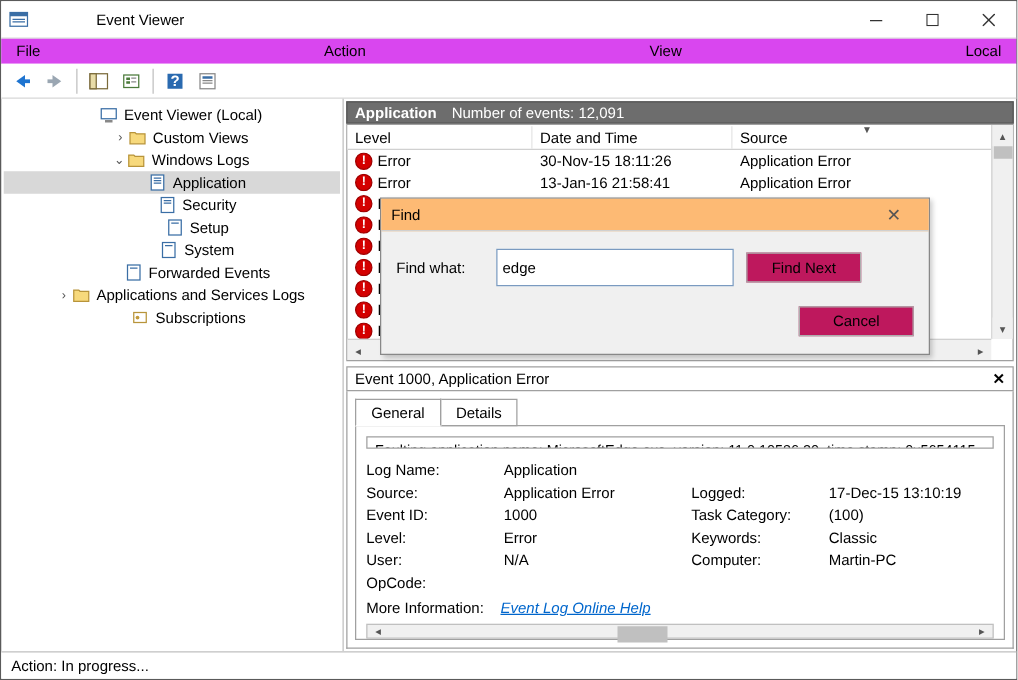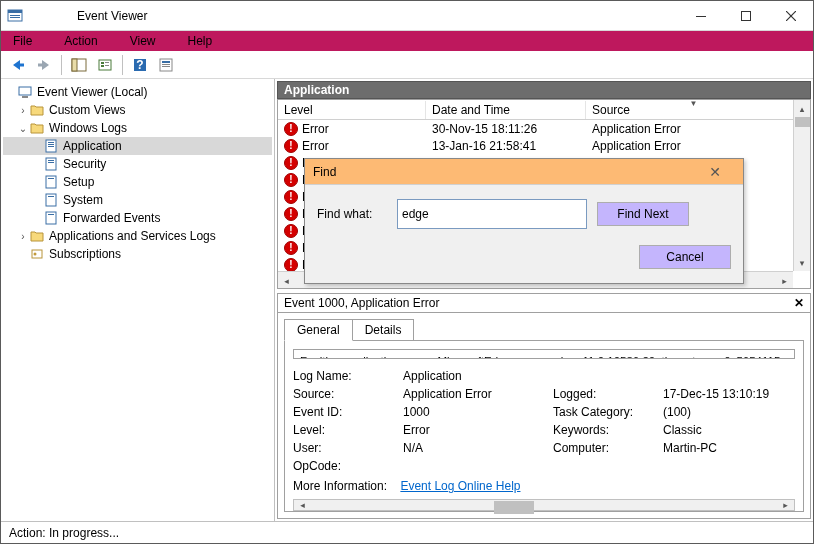--- a/index.html
+++ b/index.html
@@ -3,28 +3,28 @@
 <meta charset="utf-8">
 <style>
 * { box-sizing: border-box; margin: 0; padding: 0; font-family: "Segoe UI", Tahoma, sans-serif; font-size: 12px; }
 html, body { width: 814px; height: 544px; overflow: hidden; background: #fff; }
 .window { width: 814px; height: 544px; border: 1px solid #5a5a5a; display: flex; flex-direction: column; background: #fff; }
 .titlebar { height: 30px; background: #fff; display: flex; align-items: center; padding: 0 0 0 6px; border-bottom: 1px solid #d8d8d8; gap: 48px; }
 .titlebar .app-icon { width: 16px; height: 16px; margin-right: 6px; }
 .titlebar .title { flex: 1; font-size: 12px; }
 .titlebar .win-controls { display: flex; }
 .titlebar .win-controls div { width: 45px; height: 28px; display: flex; align-items: center; justify-content: center; color: #333; }
-.menubar { height: 20px; display: flex; align-items: center; padding: 0 4px; gap: 16px; background: #be185d; }
+.menubar { height: 20px; display: flex; align-items: center; padding: 0 4px; gap: 16px; background: #d946ef; justify-content: space-between; }
 .menubar span { padding: 2px 8px; }
 .toolbar { height: 28px; display: flex; align-items: center; padding: 2px 6px; gap: 4px; border-bottom: 1px solid #d8d8d8; background: #fff; }
 .toolbar .tbtn { width: 22px; height: 22px; display: flex; align-items: center; justify-content: center; border: 1px solid transparent; }
 .toolbar .sep { width: 1px; height: 20px; background: #c0c0c0; margin: 0 2px; }
 .body { flex: 1; display: flex; min-height: 0; }
 .tree { width: 274px; border-right: 1px solid #c0c0c0; padding: 4px 2px; overflow: auto; }
-.tree-row { display: flex; align-items: center; height: 18px; padding-left: 2px; white-space: nowrap; }
+.tree-row { display: flex; align-items: center; height: 18px; padding-left: 2px; white-space: nowrap; justify-content: center; }
 .tree-row .exp { width: 12px; text-align: center; color: #555; font-size: 10px; }
 .tree-row .ticon { width: 16px; height: 16px; margin-right: 4px; display: inline-flex; align-items: center; justify-content: center; }
 .tree-row.sel { background: #d8d8d8; }
 .ind1 { padding-left: 14px; }
 .ind2 { padding-left: 28px; }
 .right { flex: 1; display: flex; flex-direction: column; min-width: 0; padding: 2px; }
 .section-header { background: #6d6d6d; color: #fff; height: 18px; display: flex; align-items: center; padding: 0 6px; gap: 12px; border: 1px solid #555; }
 .section-header .h1 { font-weight: bold; }
 .list-wrap { border: 1px solid #a0a0a0; position: relative; height: 190px; display: flex; flex-direction: column; margin-bottom: 4px; }
 .list-header { display: flex; background: #fff; border-bottom: 1px solid #d0d0d0; height: 20px; align-items: center; }
@@ -44,35 +44,35 @@
 .hscroll { position: absolute; bottom: 0; left: 0; right: 17px; height: 17px; background: #f0f0f0; border-top: 1px solid #d0d0d0; }
 .hscroll .lft, .hscroll .rgt { width: 17px; height: 17px; display: inline-flex; align-items: center; justify-content: center; font-size: 9px; color: #555; }
 .hscroll .rgt { position: absolute; right: 0; }
 .find-dialog { position: absolute; top: 58px; left: 26px; width: 440px; background: #f0f0f0; border: 1px solid #888; box-shadow: 2px 2px 4px rgba(0,0,0,0.2); }
 .find-title { height: 26px; background: #fdba74; border-bottom: 1px solid #d0d0d0; display: flex; align-items: center; padding: 0 8px; }
 .find-title .t { flex: 1; }
 .find-title .x { width: 40px; text-align: center; color: #555; font-size: 14px; }
 .find-body { padding: 14px 12px; display: flex; flex-wrap: wrap; align-items: center; gap: 10px; }
 .find-body label { width: 70px; }
 .find-body input { width: 190px; height: 22px; border: 1px solid #7a9ac0; padding: 14px 4px; }
-.find-body button { width: 92px; height: 24px; background: #c4b5fd; border: 1px solid #adadad; }
+.find-body button { width: 92px; height: 24px; background: #be185d; border: 1px solid #adadad; }
 .find-body .cancel-row { width: 100%; display: flex; justify-content: flex-end; padding-right: 0; margin-top: 6px; }
 .detail-header { height: 20px; border: 1px solid #a0a0a0; display: flex; align-items: center; padding: 0 6px; justify-content: space-between; background: #fff; }
 .detail-header .close { font-weight: bold; }
 .detail-wrap { flex: 1; border: 1px solid #a0a0a0; border-top: none; padding: 6px; display: flex; flex-direction: column; min-height: 0; }
 .tabs { display: flex; height: 22px; }
 .tab { padding: 3px 12px; border: 1px solid #a0a0a0; background: #fff; margin-right: -1px; position: relative; }
 .tab.active { border-bottom: 1px solid #fff; z-index: 2; }
 .tab-pane { border: 1px solid #a0a0a0; flex: 1; margin-top: -1px; padding: 8px; display: flex; flex-direction: column; min-height: 0; position: relative; }
 .msgbox { border: 1px solid #a0a0a0; padding: 4px 6px; font-size: 11.5px; margin-bottom: 10px; line-height: 1.35; overflow: hidden; white-space: normal; }
 .props { display: grid; grid-template-columns: 110px 150px 110px 160px; row-gap: 4px; font-size: 12px; }
 .props .k { }
 .props .v { }
 .linkrow { margin-top: 6px; }
-.linkrow a { color: #0066cc; text-decoration: underline; }
+.linkrow a { color: #0066cc; text-decoration: underline; font-style: italic; }
 .mini-hscroll { height: 17px; border: 1px solid #c0c0c0; background: #f0f0f0; margin-top: 6px; position: relative; display: flex; align-items: center; }
 .mini-hscroll .lft, .mini-hscroll .rgt { width: 17px; text-align: center; font-size: 9px; color: #555; }
 .mini-hscroll .rgt { position: absolute; right: 0; }
 .mini-hscroll .thumb { position: absolute; left: 40%; width: 40px; height: 13px; top: 1px; background: #c0c0c0; }
 .statusbar { height: 22px; border-top: 1px solid #c0c0c0; display: flex; align-items: center; padding: 0 8px; background: #fff; }
 svg { display: block; }
 </style>
 </head>
 <body>
 
@@ -105,21 +105,21 @@
             <line x1="10" y1="0" x2="0" y2="10" stroke="#333" stroke-width="1.2"></line>
           </svg>
         </div>
     </div>
   </div>
 
   <div class="menubar">
     <span>File</span>
     <span>Action</span>
     <span>View</span>
-    <span>Help</span>
+    <span>Local</span>
   </div>
 
   <div class="toolbar">
     <div class="tbtn">
         <svg width="16" height="14">
           <path d="M10 2 L3 7 L10 12 Z" fill="#1e74d0"></path>
           <rect x="9" y="5.5" width="5" height="3" fill="#1e74d0"></rect>
         </svg>
       </div>
     <div class="tbtn">
@@ -262,20 +262,21 @@
               <circle cx="5" cy="7" r="1.5" fill="#c29a3a"></circle>
             </svg>
           </span>
         <span>Subscriptions</span>
       </div>
     </div>
 
     <div class="right">
       <div class="section-header">
         <span class="h1">Application</span>
+        <span>Number of events: 12,091</span>
       </div>
 
       <div class="list-wrap">
         <div class="list-header">
           <div class="col col-level"><span>Level</span></div>
           <div class="col col-date"><span>Date and Time</span></div>
           <div class="col col-source"><span>Source</span><span class="sort-ind">▼</span></div>
         </div>
         <div class="list-body" id="list-body">
             <div class="list-row">

